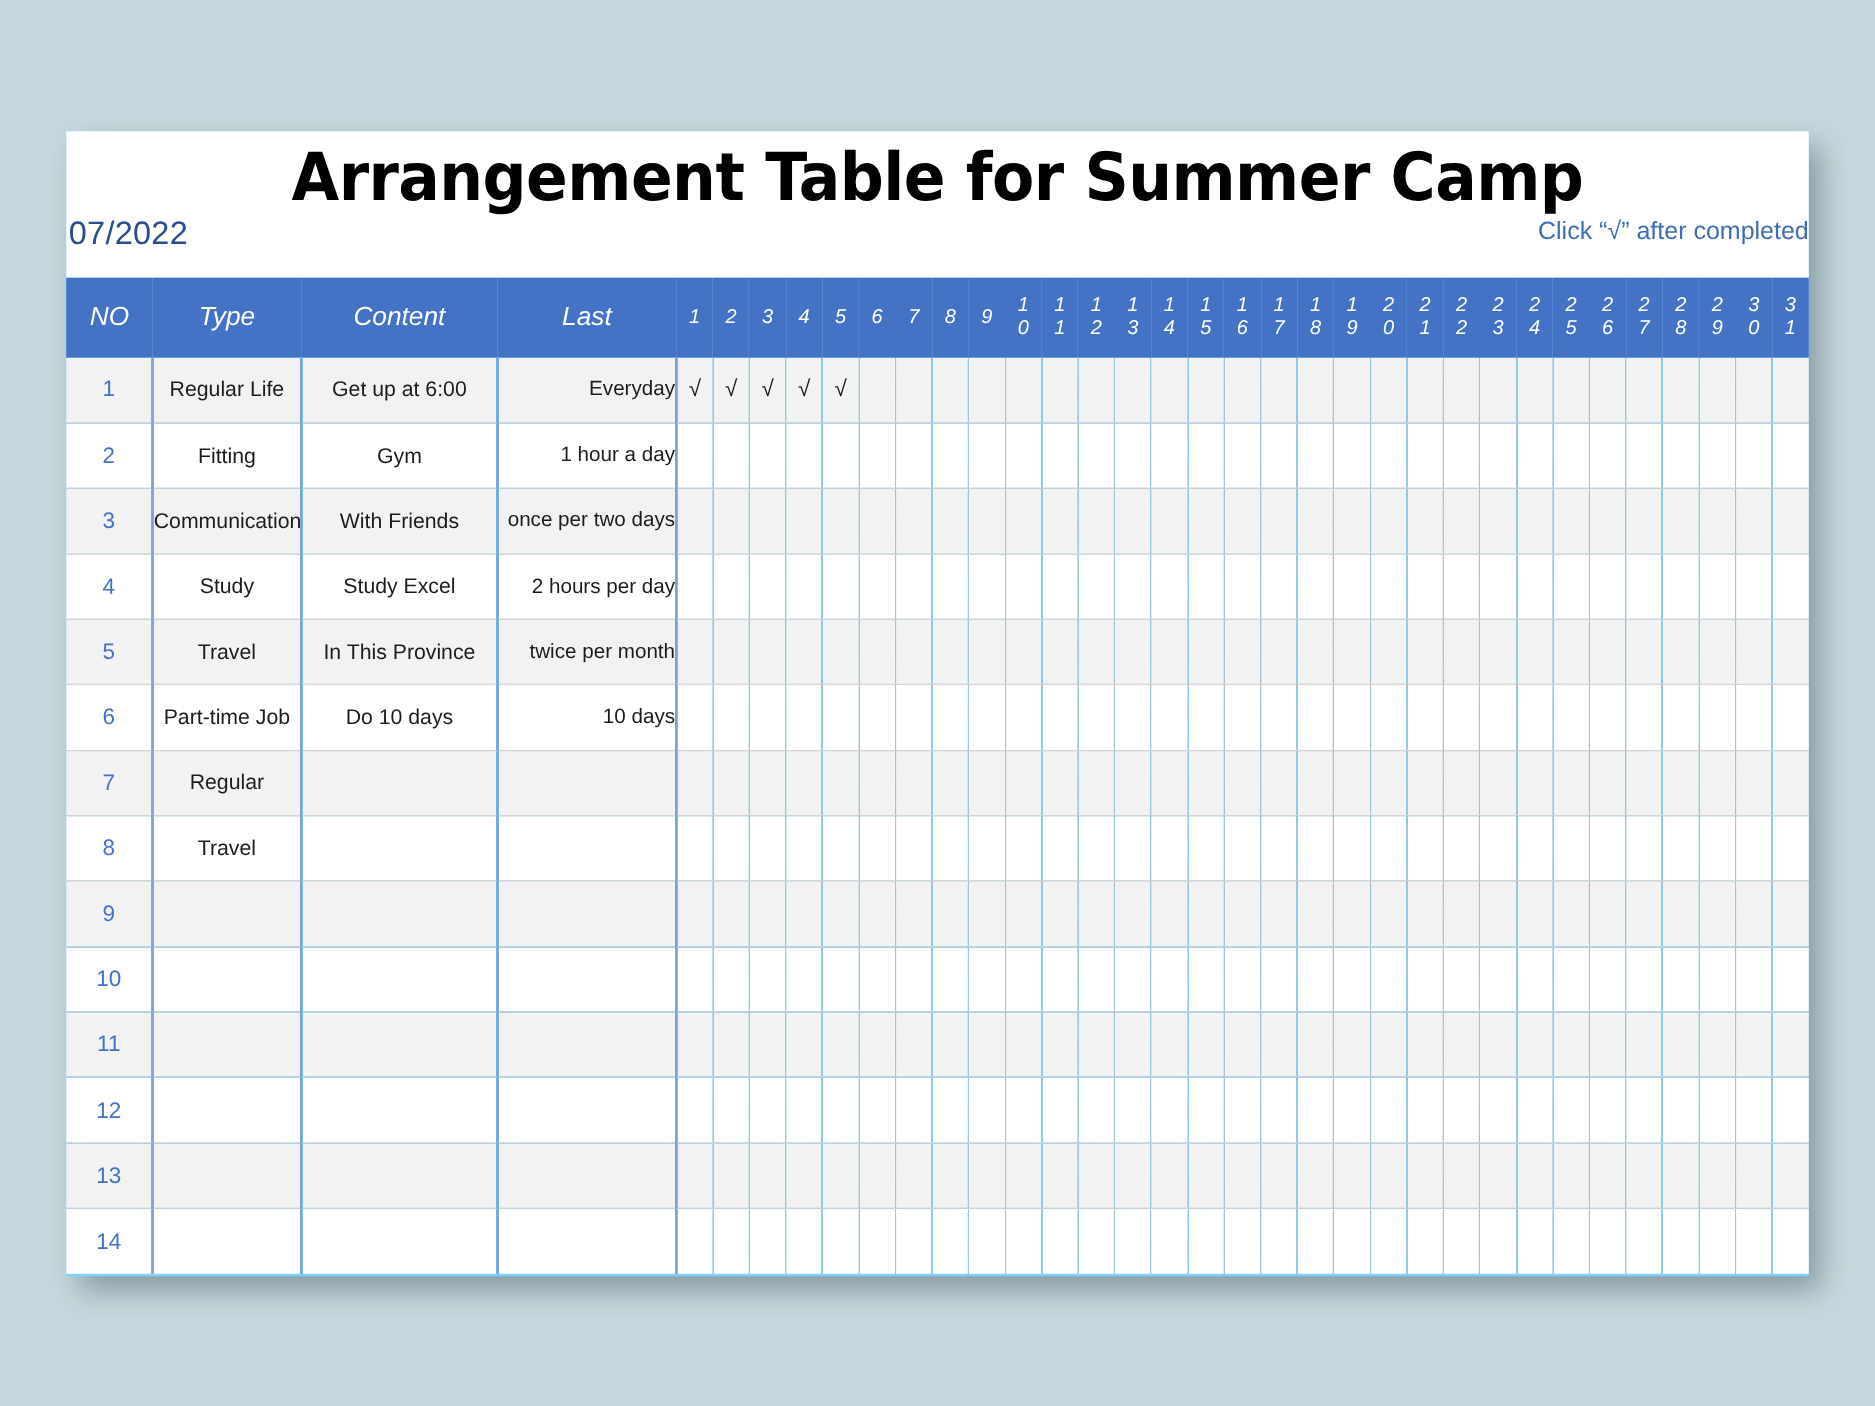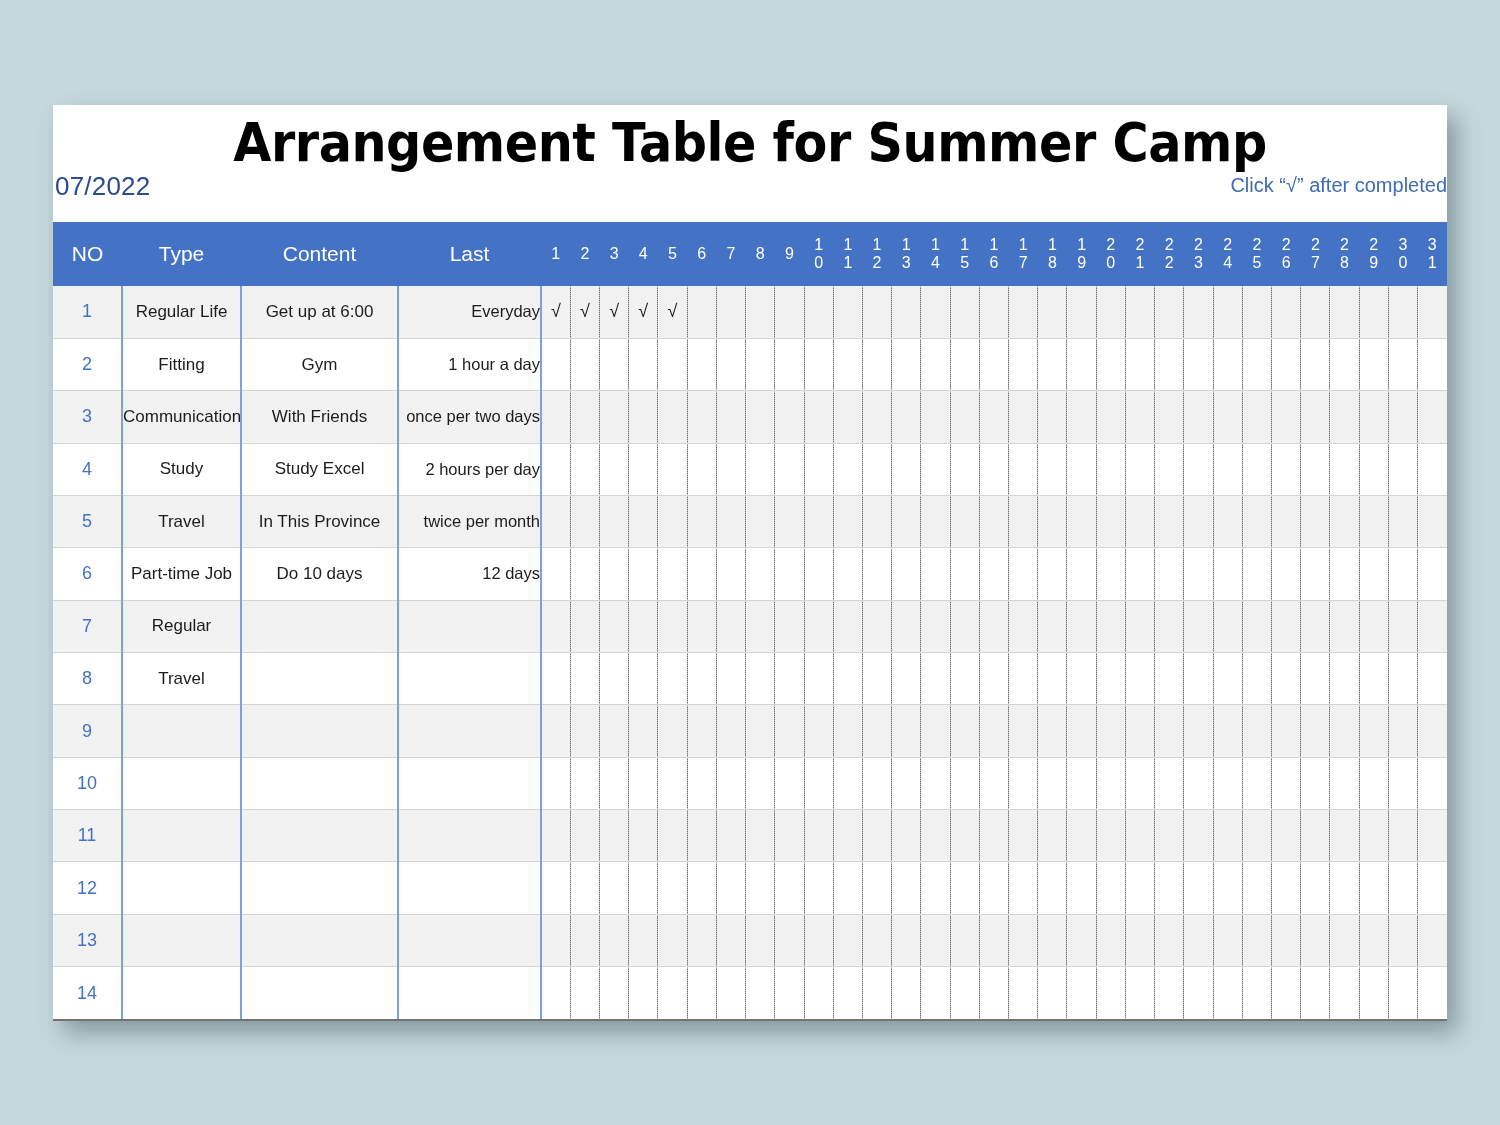--- a/index.html
+++ b/index.html
@@ -13,21 +13,21 @@
     font-family: "Liberation Sans", sans-serif;
     overflow: hidden;
   }
 
   #sheet {
     position: absolute;
     left: 53px;
     top: 105px;
     width: 1394px;
     height: 916px;
-    background: #737373;
+    background: #7dd3fc;
     box-shadow: 10px 12px 22px rgba(40,60,70,0.40);
   }
 
   
   .title-band {
     position: relative;
     height: 117px;
     background: #ffffff;
   }
   .doc-title {
@@ -76,20 +76,21 @@
   table.grid col.c-day   { width: 29.2258px; }
 
   thead th {
     background: #4472c4;
     color: #ffffff;
     font-weight: normal;
     height: 64px;
     padding: 0;
     border: 0;
     vertical-align: middle;
+    font-style: italic;
   }
   thead th.lbl { font-size: 21px; }
   thead th.day {
     font-size: 16px;
     line-height: 17px;
   }
   thead th.day .dd {
     display: flex;
     flex-direction: column;
     align-items: center;
@@ -555,21 +556,21 @@
           <td class="day"></td>
           <td class="day"></td>
           <td class="day"></td>
           <td class="day"></td>
           <td class="day lastday"></td>
         </tr>
         <tr class="even">
           <td class="no">6</td>
           <td class="type">Part-time Job</td>
           <td class="cont">Do 10 days</td>
-          <td class="last">12 days</td>
+          <td class="last">10 days</td>
           <td class="day"></td>
           <td class="day"></td>
           <td class="day"></td>
           <td class="day"></td>
           <td class="day"></td>
           <td class="day"></td>
           <td class="day"></td>
           <td class="day"></td>
           <td class="day"></td>
           <td class="day"></td>

